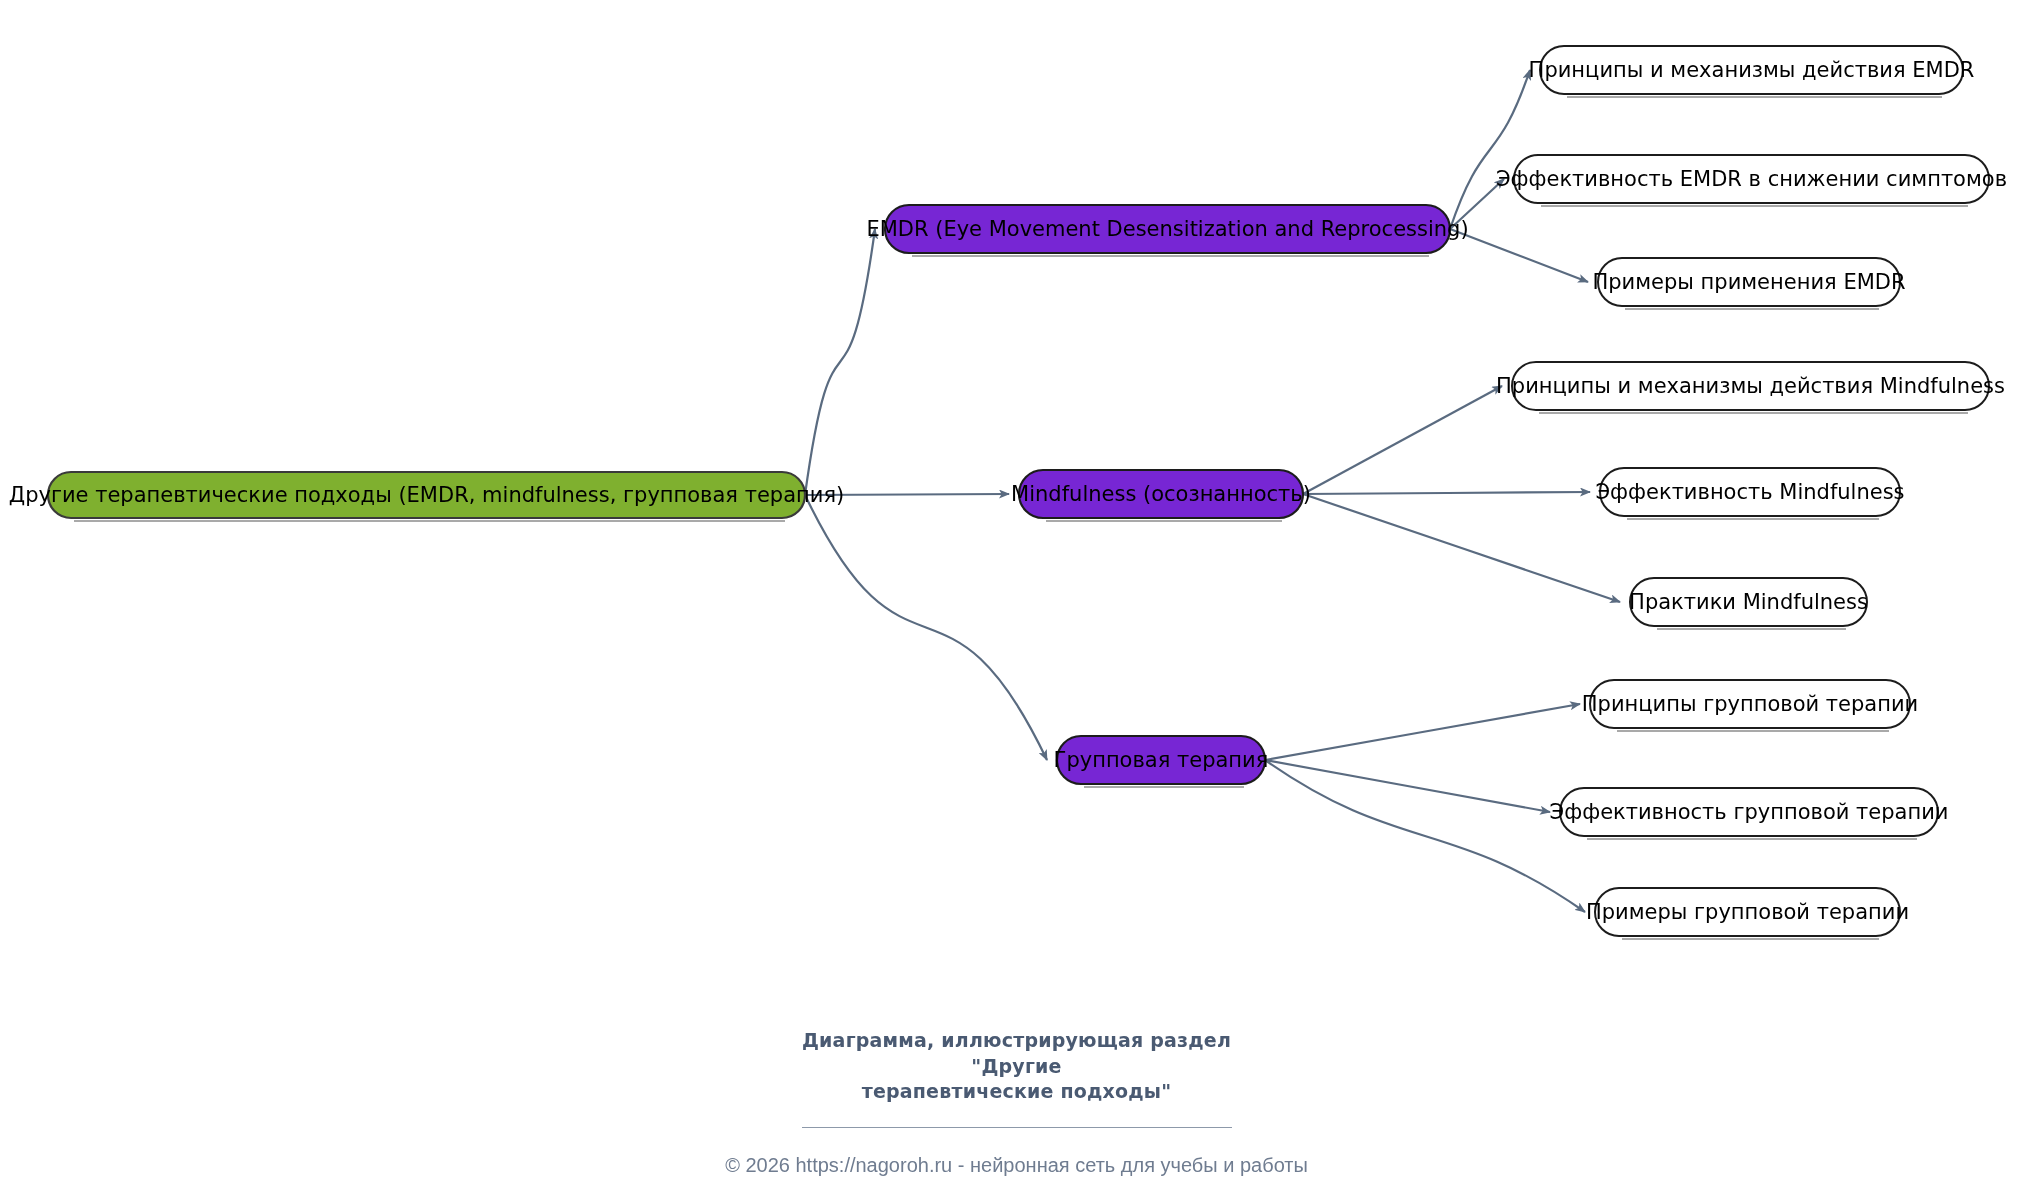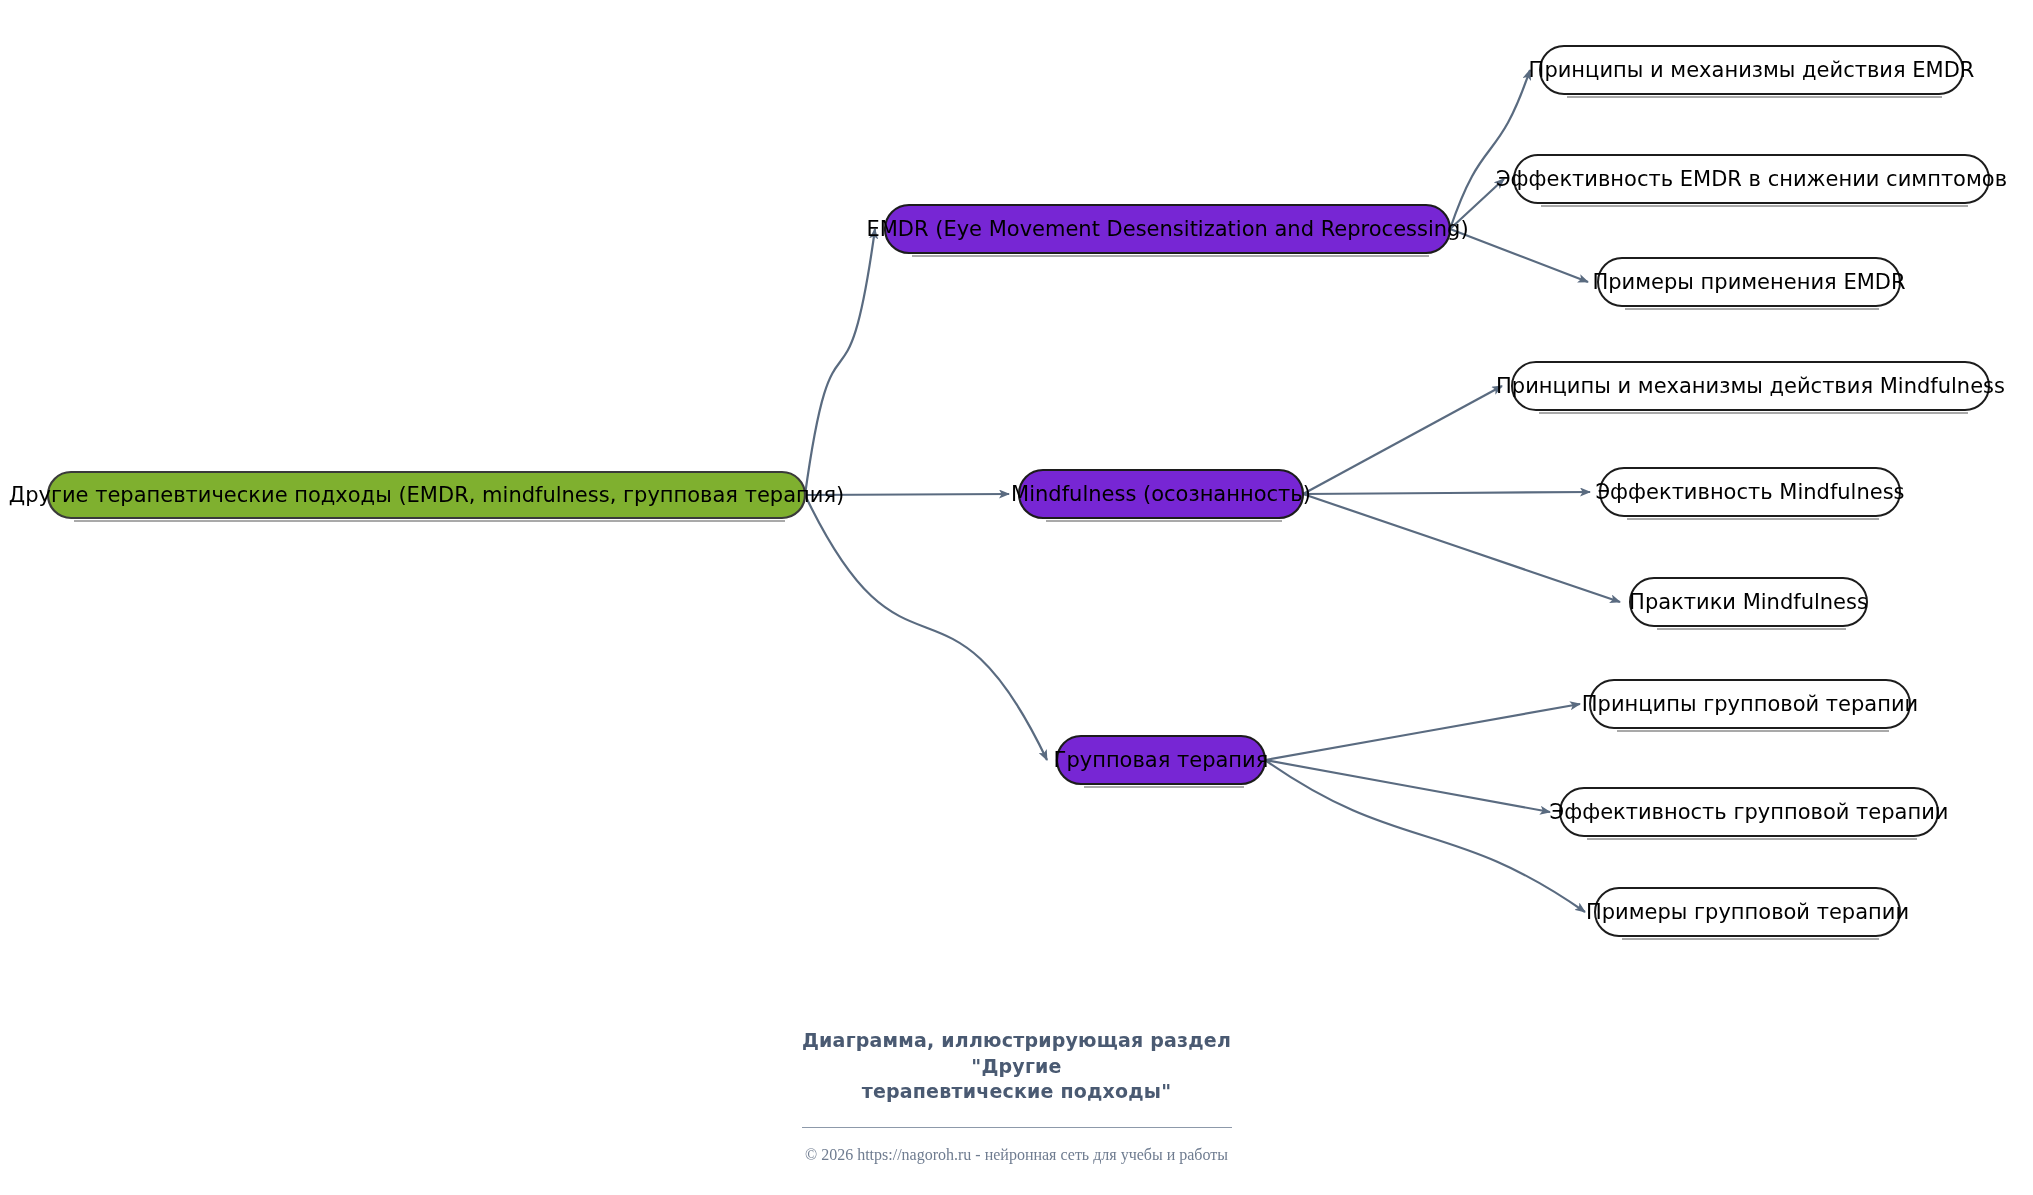--- a/index.html
+++ b/index.html
@@ -81,24 +81,24 @@
     max-width: 490px;
     margin: 0 auto;
   }
   .caption-rule {
     width: 430px;
     height: 1px;
     background: #8d99aa;
     margin: 22px auto 0 auto;
   }
   .caption-footer {
-    font-family: Liberation Serif, serif;
-    font-size: 16px;
+    font-family: Liberation Sans, sans-serif;
+    font-size: 20px;
     color: #6f7c90;
-    margin-top: 18px;
+    margin-top: 26px;
   }
 </style>
 </head>
 <body>
 
 <div id="diagram-root">
   <svg class="canvas" viewBox="0 0 2033 1195" xmlns="http://www.w3.org/2000/svg">
     <defs>
       <marker id="arrowhead" markerWidth="11" markerHeight="9" refX="10" refY="4.5" orient="auto" markerUnits="userSpaceOnUse">
         <path d="M0,0 L11,4.5 L0,9 L2.6,4.5 Z" fill="#5a6b80"></path>

